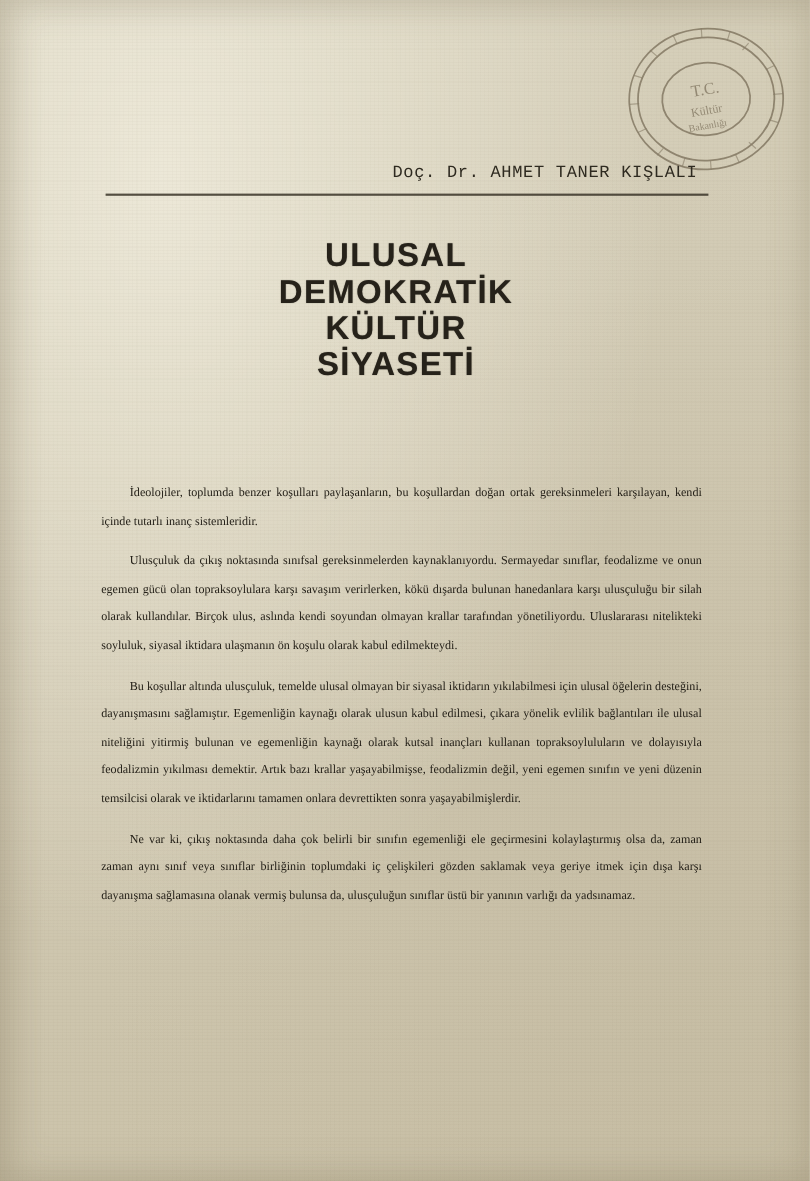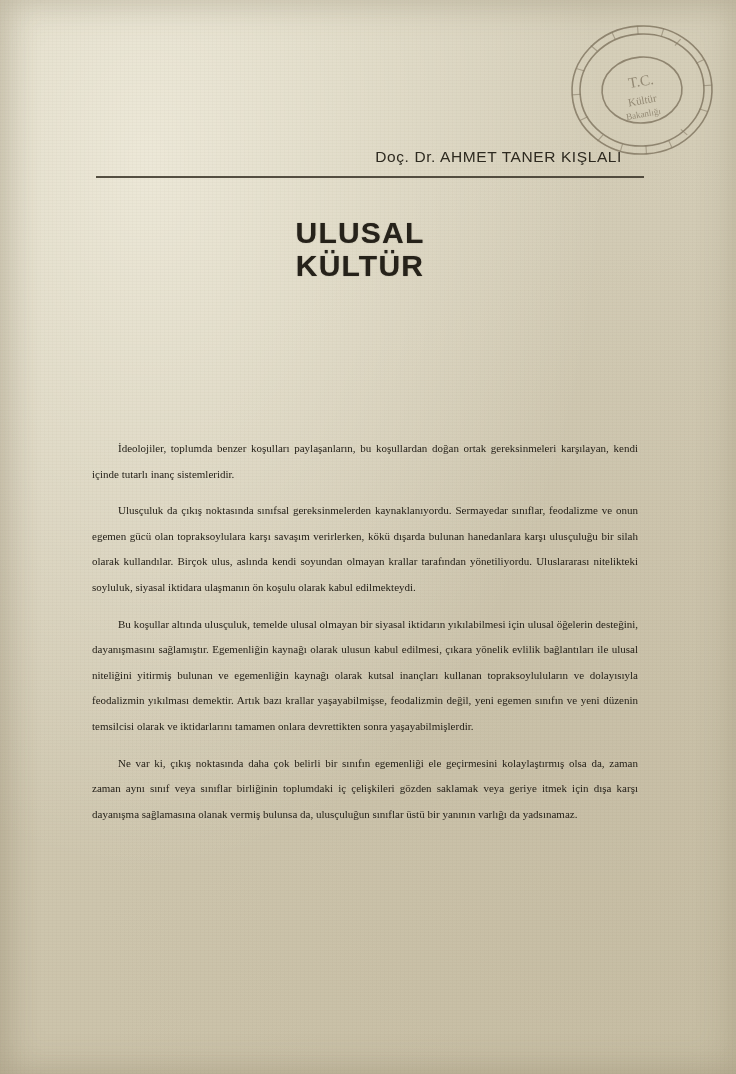--- a/index.html
+++ b/index.html
@@ -56,28 +56,28 @@
     position: absolute;
     left: 96px;
     top: 176px;
     width: 548px;
     height: 2px;
     background: #3a3428;
     opacity: 0.85;
   }
   .author-name {
     position: absolute;
-    left: 80px;
+    left: 92px;
     top: 148px;
     width: 548px;
     text-align: right;
     font-size: 15.5px;
     letter-spacing: 0.6px;
     color: #2e2a20;
-    font-family: Liberation Sans, sans-serif;
+    font-family: Liberation Mono, monospace;
     padding-right: 6px;
     box-sizing: border-box;
   }
 
   
   .title-block {
     position: absolute;
     left: 96px;
     top: 216px;
     width: 546px;
@@ -153,21 +153,23 @@
       </g>
     </svg>
   </div>
 
   <div class="author-name">Doç. Dr. AHMET TANER KIŞLALI</div>
 
   <div class="author-rule"></div>
 
   <div class="title-block">
     <div class="title-line">ULUSAL</div>
+    <div class="title-line">DEMOKRATİK</div>
     <div class="title-line">KÜLTÜR</div>
+    <div class="title-line">SİYASETİ</div>
   </div>
 
   <div class="body">
     <p>İdeolojiler, toplumda benzer koşulları paylaşanların, bu koşullardan doğan ortak gereksinmeleri karşılayan, kendi içinde tutarlı inanç sistemleridir.</p>
     <p>Ulusçuluk da çıkış noktasında sınıfsal gereksinmelerden kaynaklanıyordu. Sermayedar sınıflar, feodalizme ve onun egemen gücü olan topraksoylulara karşı savaşım verirlerken, kökü dışarda bulunan hanedanlara karşı ulusçuluğu bir silah olarak kullandılar. Birçok ulus, aslında kendi soyundan olmayan krallar tarafından yönetiliyordu. Uluslararası nitelikteki soyluluk, siyasal iktidara ulaşmanın ön koşulu olarak kabul edilmekteydi.</p>
     <p>Bu koşullar altında ulusçuluk, temelde ulusal olmayan bir siyasal iktidarın yıkılabilmesi için ulusal öğelerin desteğini, dayanışmasını sağlamıştır. Egemenliğin kaynağı olarak ulusun kabul edilmesi, çıkara yönelik evlilik bağlantıları ile ulusal niteliğini yitirmiş bulunan ve egemenliğin kaynağı olarak kutsal inançları kullanan topraksoyluluların ve dolayısıyla feodalizmin yıkılması demektir. Artık bazı krallar yaşayabilmişse, feodalizmin değil, yeni egemen sınıfın ve yeni düzenin temsilcisi olarak ve iktidarlarını tamamen onlara devrettikten sonra yaşayabilmişlerdir.</p>
     <p>Ne var ki, çıkış noktasında daha çok belirli bir sınıfın egemenliği ele geçirmesini kolaylaştırmış olsa da, zaman zaman aynı sınıf veya sınıflar birliğinin toplumdaki iç çelişkileri gözden saklamak veya geriye itmek için dışa karşı dayanışma sağlamasına olanak vermiş bulunsa da, ulusçuluğun sınıflar üstü bir yanının varlığı da yadsınamaz.</p>
   </div>
 
   <div class="edge-shadow"></div>

